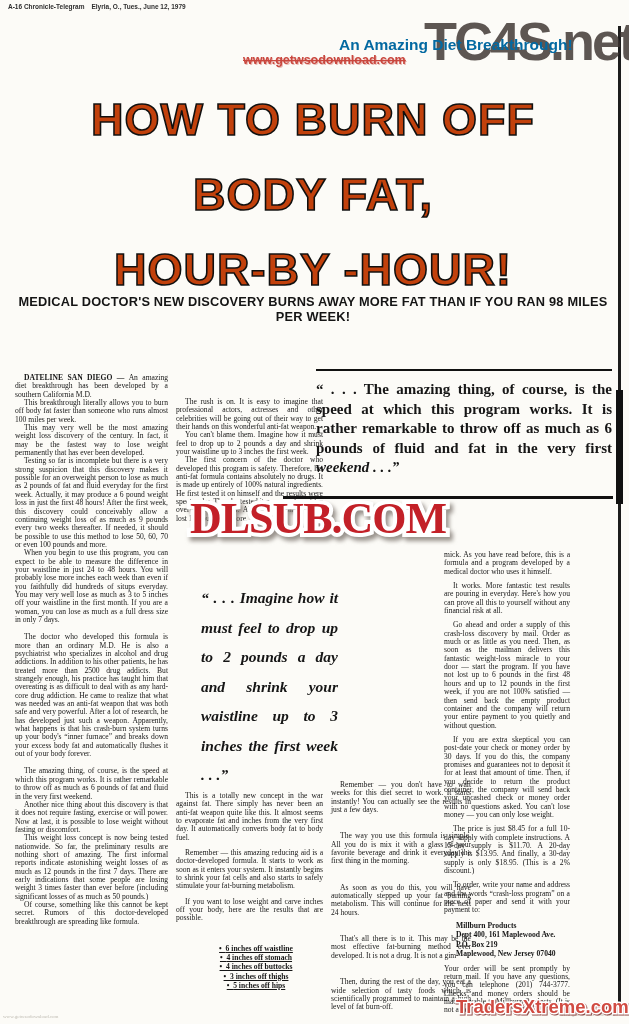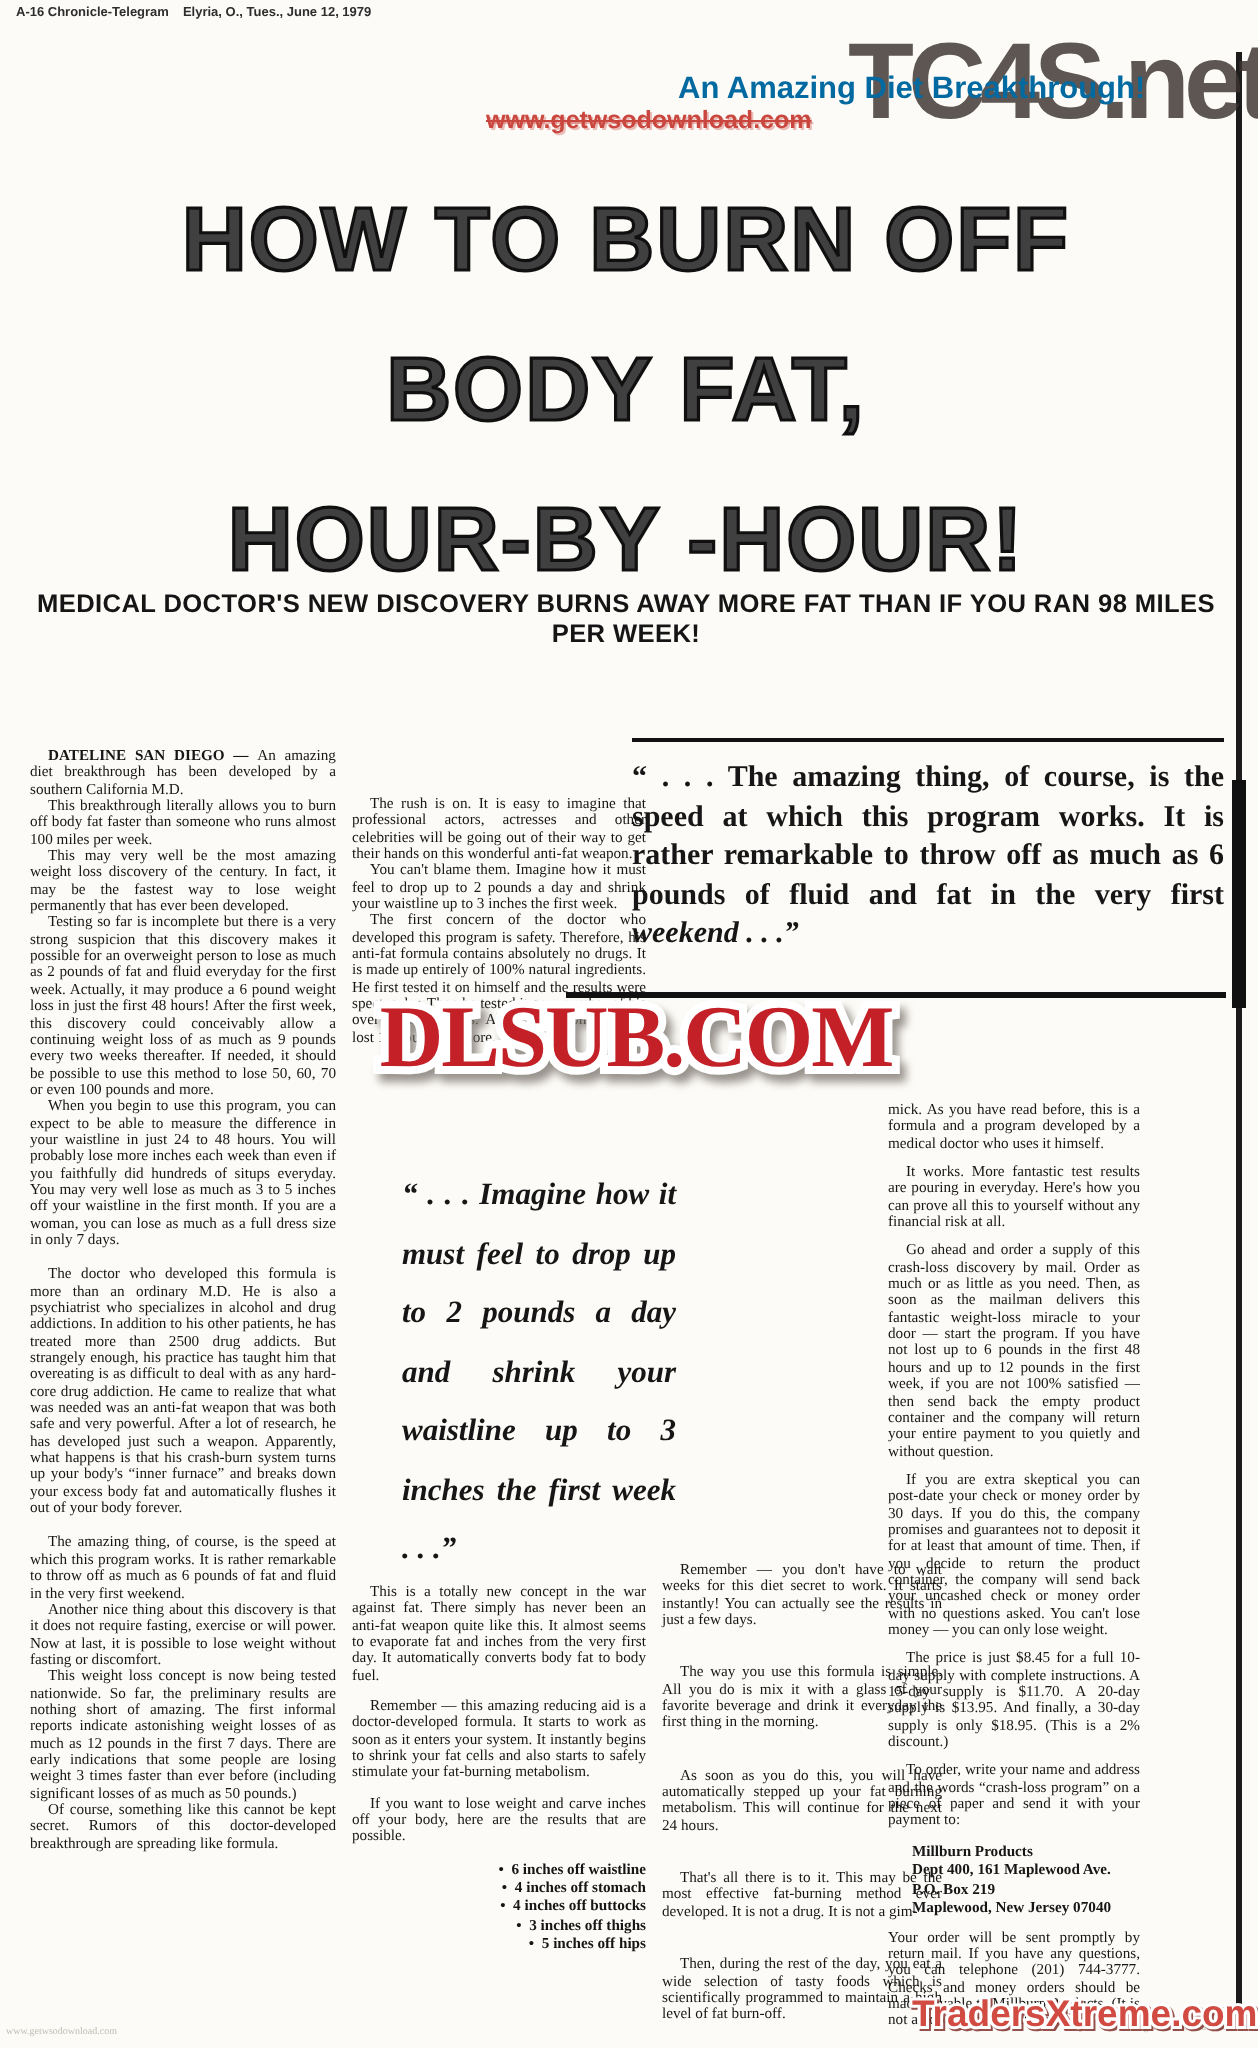--- a/index.html
+++ b/index.html
@@ -9,21 +9,21 @@
   .masthead{position:absolute;left:8px;top:3px;font:bold 6.5px/8px "Liberation Sans",sans-serif;color:#2e2e2e;white-space:nowrap;}
   .masthead .m-right{margin-left:7px;font-weight:bold;}
 
   .tc4s{position:absolute;left:424px;top:12px;font:bold 54px/58px "Liberation Sans",sans-serif;
         letter-spacing:-3px;color:#3b322f;opacity:.82;white-space:nowrap;z-index:3;}
   .kicker{position:absolute;left:339px;top:36px;font:bold 15.5px/18px "Liberation Sans",sans-serif;color:#0369a1;z-index:4;white-space:nowrap;}
   .wso{position:absolute;left:243px;top:53px;font:bold 12.5px/14px "Liberation Sans",sans-serif;
        color:#c9473e;text-decoration:line-through;text-shadow:1px 1px 0 rgba(201,71,62,.35);z-index:4;white-space:nowrap;}
 
   .headline{position:absolute;left:10px;top:82px;width:606px;text-align:center;z-index:1;
-            font-family:"Liberation Sans",sans-serif;font-weight:bold;font-size:45px;color:#404040;
+            font-family:"Liberation Sans",sans-serif;font-weight:bold;font-size:45px;color:#c2410c;
             -webkit-text-stroke:1.6px #101010;letter-spacing:1px;}
   .headline .hl{height:75px;line-height:75px;white-space:nowrap;}
 
   .subhead{position:absolute;left:12px;top:294px;width:602px;text-align:center;
            font:bold 12.8px/15px "Liberation Sans",sans-serif;letter-spacing:.2px;color:#151515;}
 
   .vrule{position:absolute;left:618px;top:26px;width:3px;height:986px;background:#1c1c1c;z-index:2;}
   .vrule-thick{position:absolute;left:616px;top:390px;width:7px;height:114px;background:#111;z-index:2;}
 
   
@@ -43,21 +43,21 @@
   .col2b{left:176px;top:792px;width:147px;}
   .col2b p + p{margin-top:7px;}
   .col3{left:331px;top:781px;width:140px;}
   .col3 p + p{margin-top:18px;}
   .col4{left:444px;top:551px;width:126px;}
   .col4 p + p{margin-top:6px;}
 
   .qmid{position:absolute;left:201px;top:583px;width:137px;z-index:1;
         font-style:italic;font-weight:bold;font-size:15.5px;line-height:29.5px;text-align:justify;}
 
-  .bullets{margin:7px 0 0 13px;text-align:right;}
+  .bullets{margin:21px 0 0 13px;text-align:center;text-decoration:underline;}
   .bullet{font-weight:bold;line-height:9.3px;}
   .bullet::before{content:"•\00a0\00a0";}
 
   .address{margin:6px 0 6px 12px;font-weight:bold;text-align:left;text-indent:0;}
   .address div{line-height:9.5px;}
 
   .dlsub-svg{position:absolute;left:168px;top:486px;width:300px;height:64px;z-index:5;
              filter:drop-shadow(3px 4px 2px rgba(120,112,105,.75));}
   .traders-svg{position:absolute;left:452px;top:992px;width:178px;height:30px;z-index:5;
                filter:drop-shadow(1.5px 1.5px 0 rgba(122,38,32,.8));}

